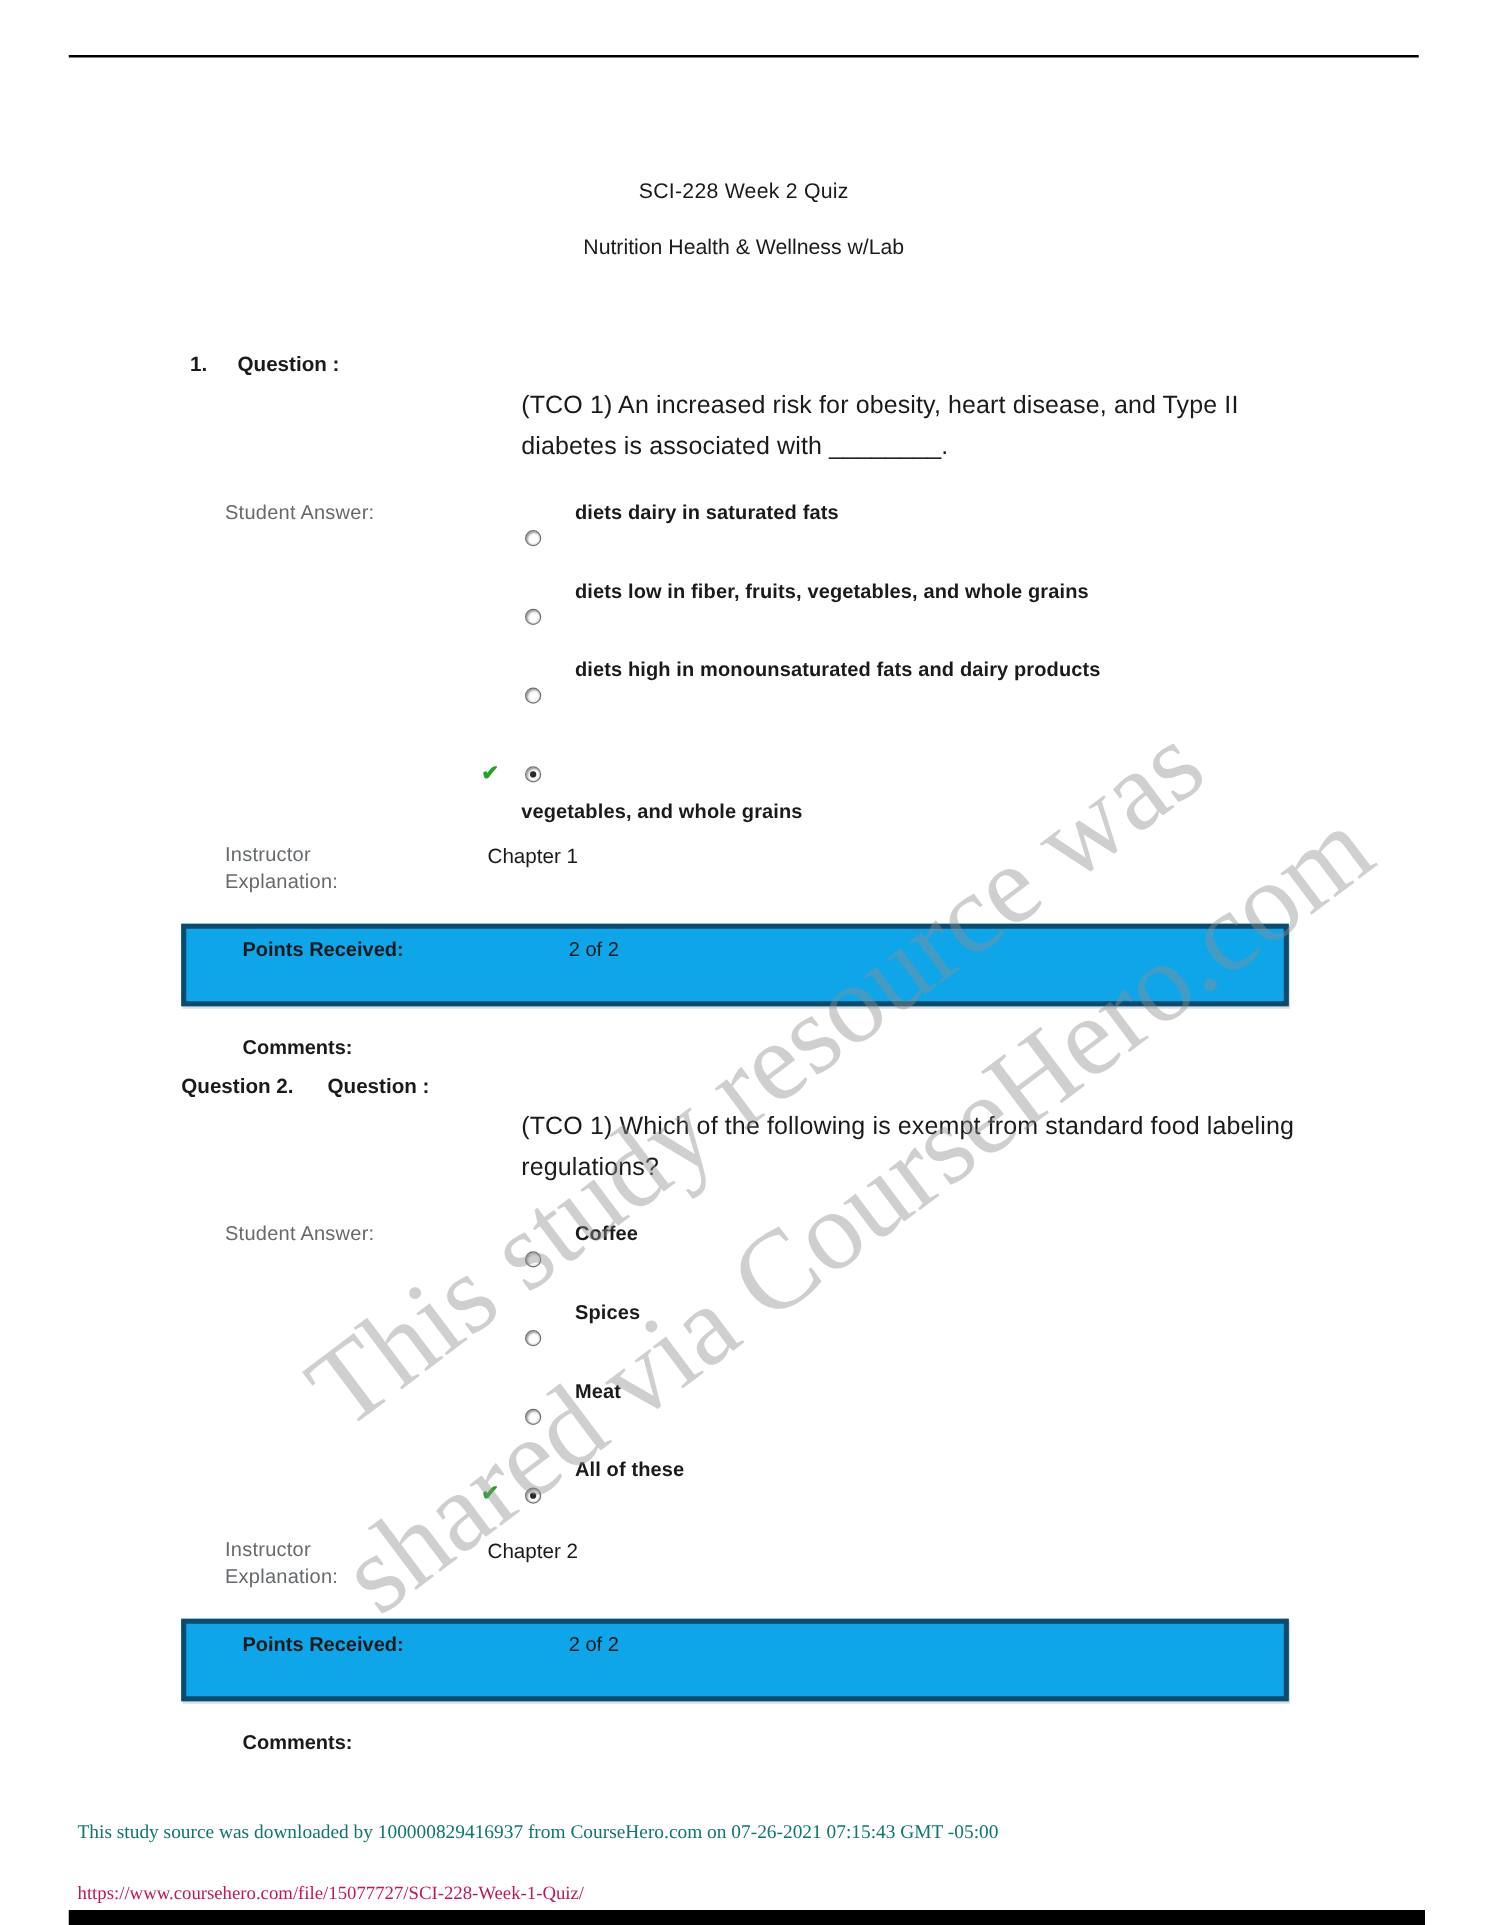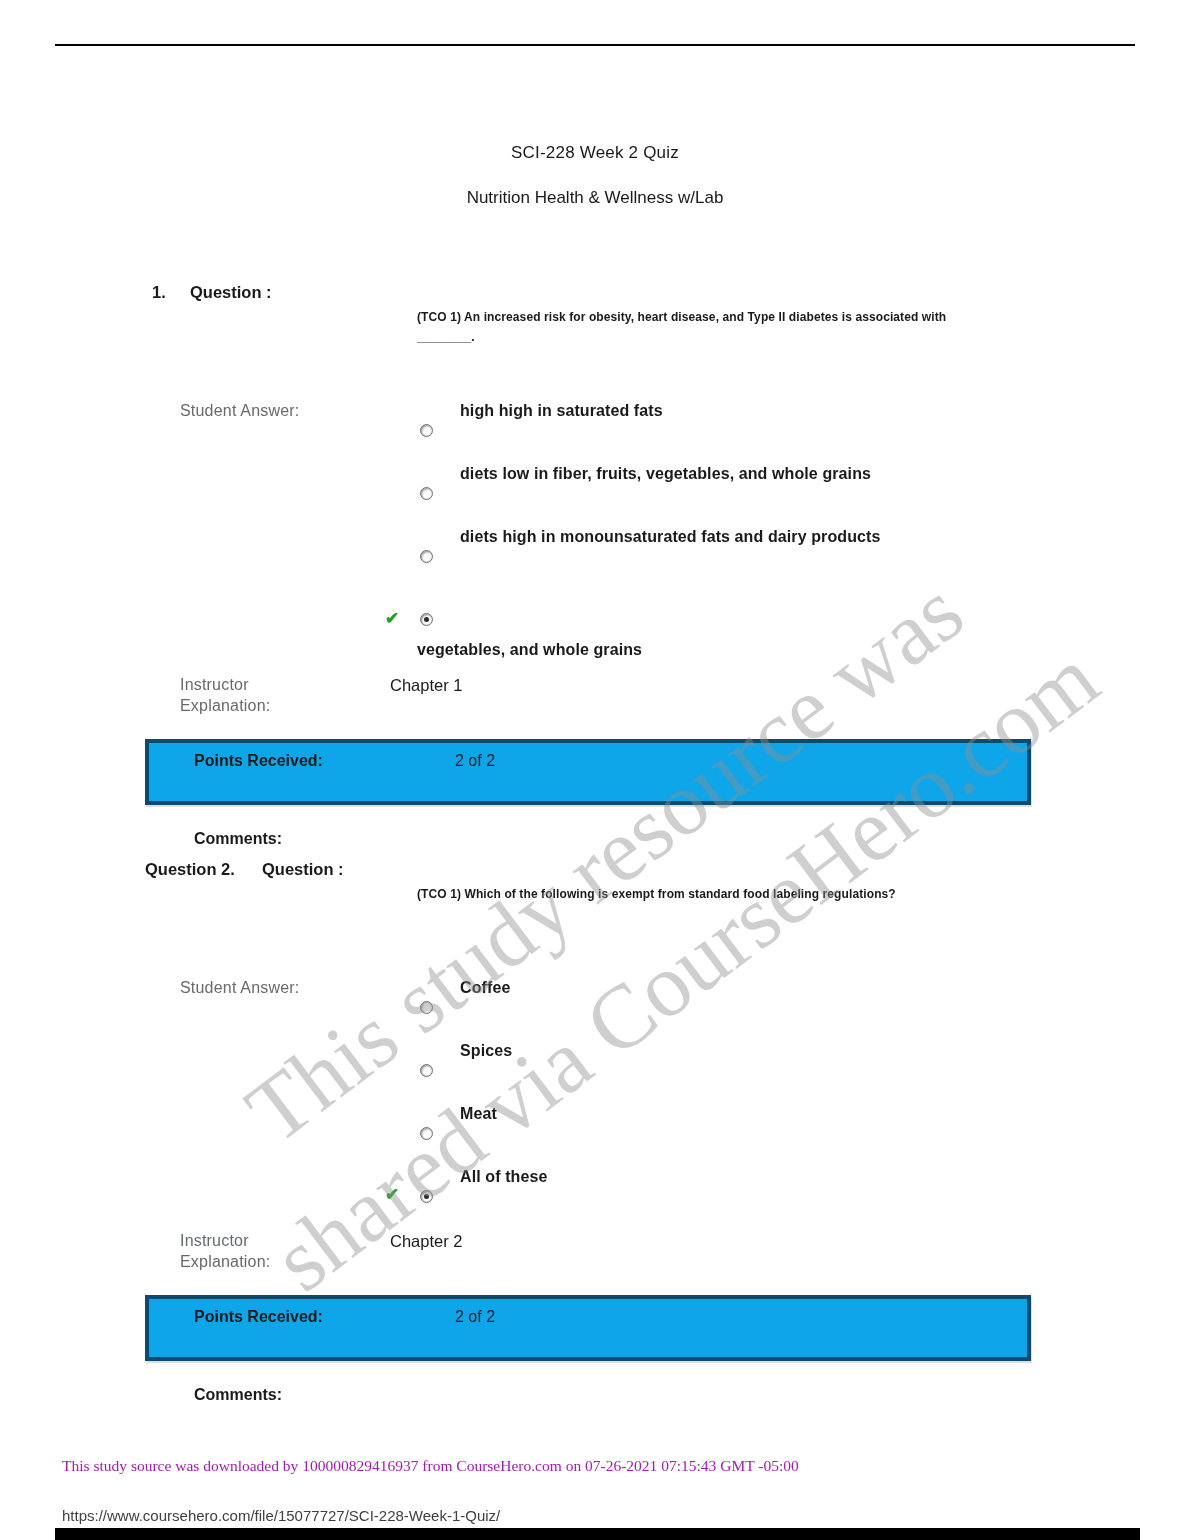--- a/index.html
+++ b/index.html
@@ -13,21 +13,21 @@
   }
   .page { position:relative; width:1190px; height:1460px; background:#fff; }
 
   .rule-top { position:absolute; left:55px; top:44px; width:1080px; height:2px; background:#000; }
   .rule-bottom { position:absolute; left:55px; top:1528px; width:1085px; height:12px; background:#000; }
 
   .title { position:absolute; left:0; top:143px; width:1190px; text-align:center; font-size:17px; font-weight:400; letter-spacing:0.2px; }
   .subtitle { position:absolute; left:0; top:188px; width:1190px; text-align:center; font-size:17px; font-weight:400; }
   .qnum { position:absolute; font-size:16.5px; font-weight:700; }
   .qlabel { position:absolute; font-size:16.5px; font-weight:700; }
-  .qtext { position:absolute; font-size:12px; font-weight:700; line-height:1.65; letter-spacing:0.1px; }
+  .qtext { position:absolute; font-size:20px; font-weight:400; line-height:1.65; letter-spacing:0.1px; }
   .gray-label { position:absolute; color:#666a6d; font-size:16px; font-weight:400; letter-spacing:0.2px; }
   .opt-label { position:absolute; font-size:16px; font-weight:600; letter-spacing:0.1px; white-space:nowrap; }
   .chapter { position:absolute; font-size:16.5px; font-weight:400; }
 
   .radio {
     position:absolute; width:13px; height:13px; border-radius:50%;
     border:1px solid #6f6f6f; background:#fff;
     box-shadow: inset 1px 1px 2px rgba(0,0,0,0.45), inset -1px -1px 1px #f0f0f0;
   }
   .radio.selected::after {
@@ -49,44 +49,44 @@
     position:absolute; left:645px; top:915px;
     transform:translate(-50%,-50%) rotate(-37deg);
     font-family:"Liberation Serif", serif;
     font-size:90px; line-height:1.5; color:#8f8f8f; opacity:0.42;
     white-space:nowrap; text-align:center;
     pointer-events:none; z-index:10;
   }
 
   .footer-note {
     position:absolute; left:62px; top:1457px;
-    font-family:"Liberation Serif", serif; font-size:15.5px; color:#a21caf;
+    font-family:"Liberation Serif", serif; font-size:15.5px; color:#0f766e;
   }
   .footer-url {
     position:absolute; left:62px; top:1507px;
-    font-family:Liberation Sans, sans-serif; font-size:15px; color:#404040;
+    font-family:Liberation Serif, serif; font-size:15px; color:#be185d;
   }
 </style>
 </head>
 <body>
 
 <div class="page">
 
   <div class="rule-top"></div>
 
   <div class="title">SCI-228 Week 2 Quiz</div>
   <div class="subtitle">Nutrition Health &amp; Wellness w/Lab</div>
 
   <div class="qnum" style="left:152px; top:283px;">1.</div>
   <div class="qlabel" style="left:190px; top:283px;">Question :</div>
   <div class="qtext" style="left:417px; top:308px; width:585px;">(TCO 1) An increased risk for obesity, heart disease, and Type II diabetes is associated with ________.</div>
 
   <div class="gray-label" style="left:180px; top:402px;">Student Answer:</div>
 
-  <div class="opt-label" style="left:460px; top:402px;">high high in saturated fats</div>
+  <div class="opt-label" style="left:460px; top:402px;">diets dairy in saturated fats</div>
   <div class="radio" style="left:420px; top:424px;"></div>
 
   <div class="opt-label" style="left:460px; top:465px;">diets low in fiber, fruits, vegetables, and whole grains</div>
   <div class="radio" style="left:420px; top:487px;"></div>
 
   <div class="opt-label" style="left:460px; top:528px;">diets high in monounsaturated fats and dairy products</div>
   <div class="radio" style="left:420px; top:550px;"></div>
 
   <div class="check" style="left:385px; top:608px;">✔</div>
   <div class="radio selected" style="left:420px; top:613px;"></div>

